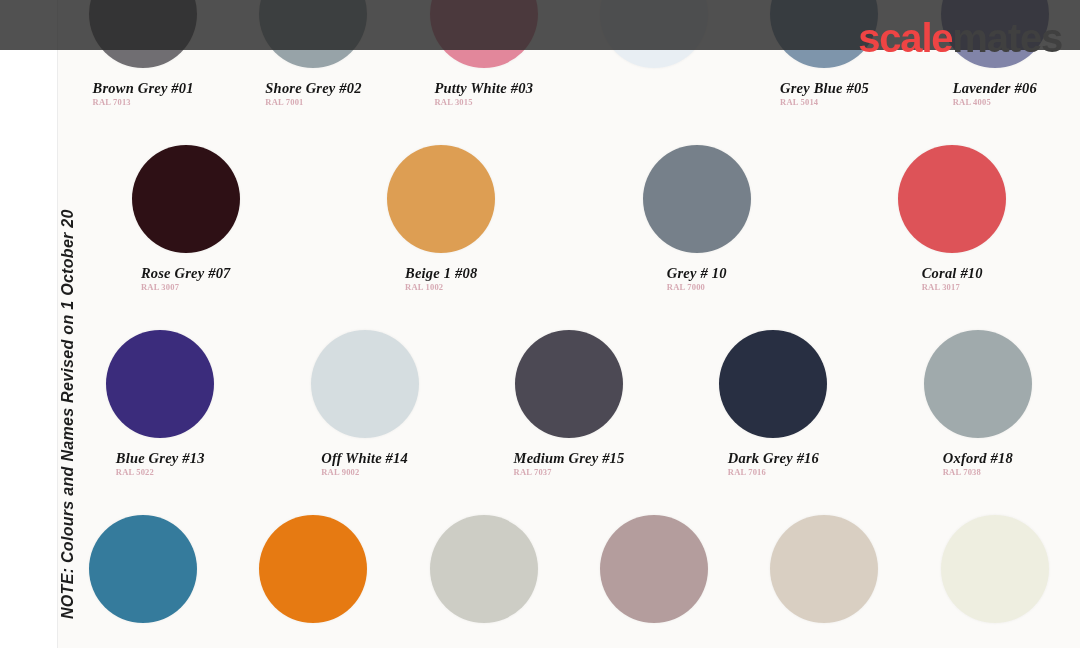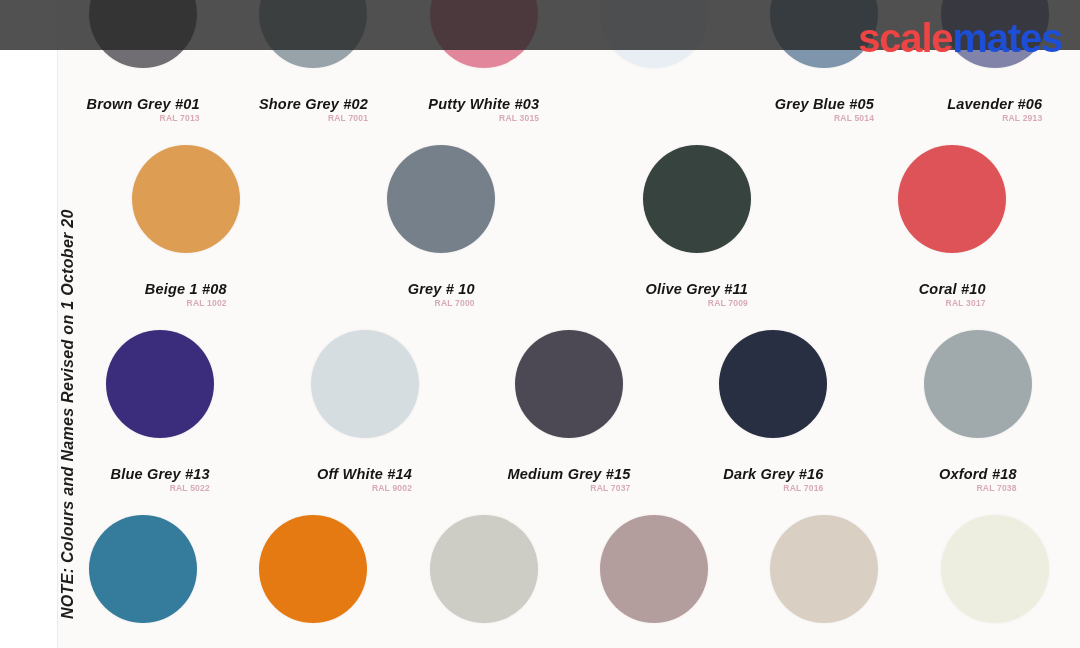--- a/index.html
+++ b/index.html
@@ -75,23 +75,24 @@
   }
   .dot {
     width: 108px;
     height: 108px;
     border-radius: 50%;
     margin-top: 12px;
     box-shadow: 0 0 3px rgba(0,0,0,0.06);
     filter: blur(0.3px);
   }
   .caption {
-    margin-top: 29px;
-    text-align: right;
+    margin-top: 13px;
+    text-align: left;
     line-height: 1.05;
+    font-family: Liberation Serif, serif;
   }
   .cap-name {
     font-size: 14.5px;
     font-weight: bold;
     font-style: italic;
     color: #151515;
     white-space: nowrap;
     filter: blur(0.5px);
     letter-spacing: 0.2px;
   }
@@ -120,21 +121,21 @@
     right: 18px;
     top: 18px;
     font-size: 40px;
     font-weight: bold;
     letter-spacing: -1.2px;
     line-height: 1;
     user-select: none;
     white-space: nowrap;
   }
   .wm-scale { color: #ef4444; }
-  .wm-mates { color: #1d4ed8; text-align: right; }
+  .wm-mates { color: #404040; text-align: right; }
 </style>
 </head>
 <body>
 
 <div id="page">
 
   <div class="sheet">
 
     <div class="paper-edge-left"></div>
 
@@ -170,44 +171,44 @@
             <div class="dot" style="background: rgb(126, 149, 171);"></div>
             <div class="caption">
               <div class="cap-name">Grey Blue #05</div>
               <div class="cap-sub">RAL 5014</div>
             </div>
           </div>
           <div class="cell">
             <div class="dot" style="background: rgb(129, 132, 168);"></div>
             <div class="caption">
               <div class="cap-name">Lavender #06</div>
-              <div class="cap-sub">RAL 2913</div>
+              <div class="cap-sub">RAL 4005</div>
             </div>
           </div>
         </div>
         <div class="row">
           <div class="cell">
+            <div class="dot" style="background: rgb(46, 16, 21);"></div>
+            <div class="caption">
+              <div class="cap-name">Rose Grey #07</div>
+              <div class="cap-sub">RAL 3007</div>
+            </div>
+          </div>
+          <div class="cell">
             <div class="dot" style="background: rgb(221, 158, 83);"></div>
             <div class="caption">
               <div class="cap-name">Beige 1 #08</div>
               <div class="cap-sub">RAL 1002</div>
             </div>
           </div>
           <div class="cell">
             <div class="dot" style="background: rgb(118, 128, 138);"></div>
             <div class="caption">
               <div class="cap-name">Grey # 10</div>
               <div class="cap-sub">RAL 7000</div>
-            </div>
-          </div>
-          <div class="cell">
-            <div class="dot" style="background: rgb(54, 67, 63);"></div>
-            <div class="caption">
-              <div class="cap-name">Olive Grey #11</div>
-              <div class="cap-sub">RAL 7009</div>
             </div>
           </div>
           <div class="cell">
             <div class="dot" style="background: rgb(221, 83, 88);"></div>
             <div class="caption">
               <div class="cap-name">Coral #10</div>
               <div class="cap-sub">RAL 3017</div>
             </div>
           </div>
         </div>

